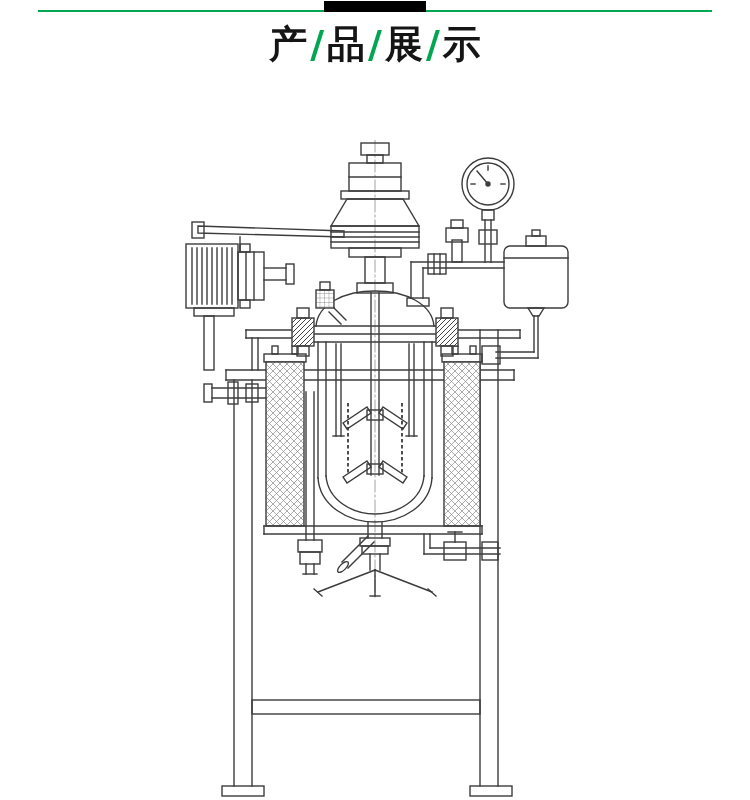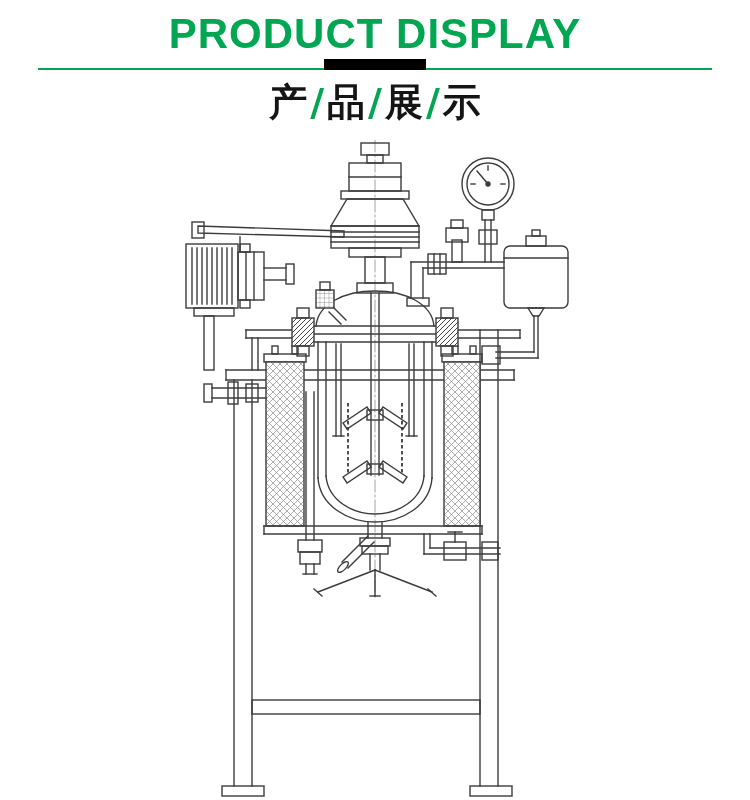--- a/index.html
+++ b/index.html
@@ -41,23 +41,20 @@
   }
   .subtitle .sep { color: var(--accent); margin: 0 3px; font-weight: 700; }
   .diagram { position: absolute; top: 140px; left: 0; width: 750px; height: 660px; }
   svg { color: var(--line); display: block; }
 </style>
 </head>
 <body>
 
 <div class="page">
 
-  <div class="header">
-    <h1 class="header-title">PRODUCT DISPLAY</h1>
-  </div>
 
   <div class="divider">
     <div class="divider-line"></div>
     <div class="divider-bar"></div>
   </div>
 
   <div class="subtitle">
     <span>产</span><span class="sep">/</span><span>品</span><span class="sep">/</span><span>展</span><span class="sep">/</span><span>示</span>
   </div>
 

